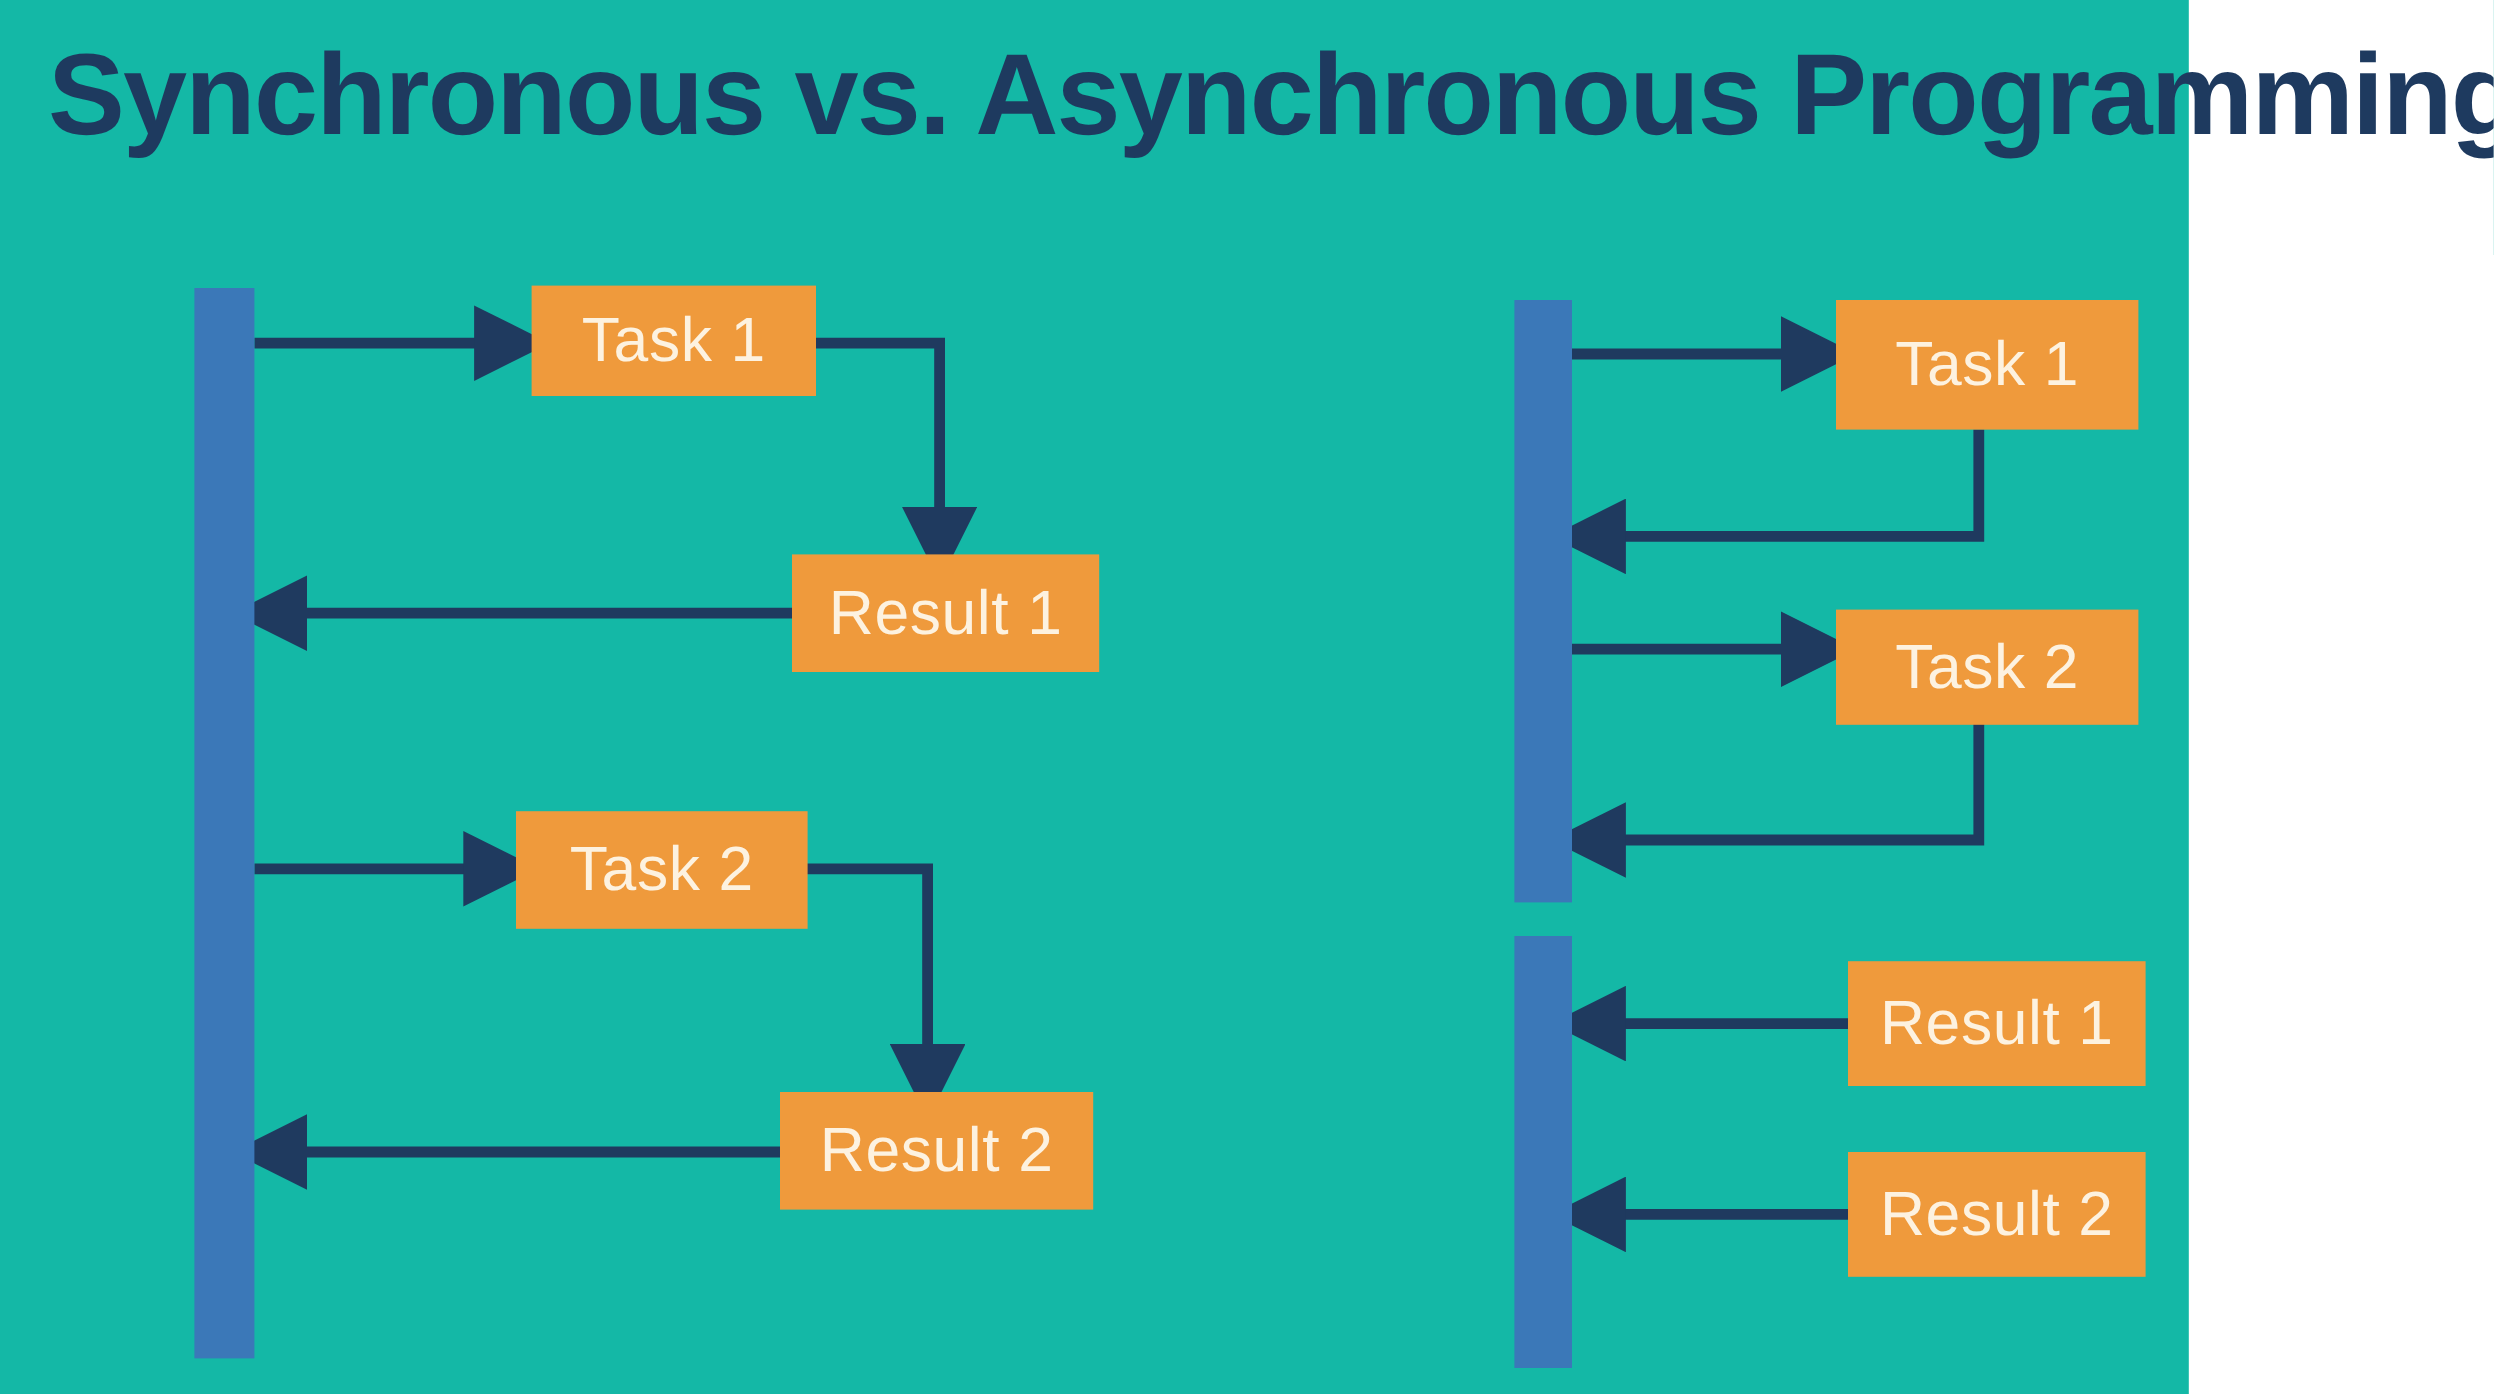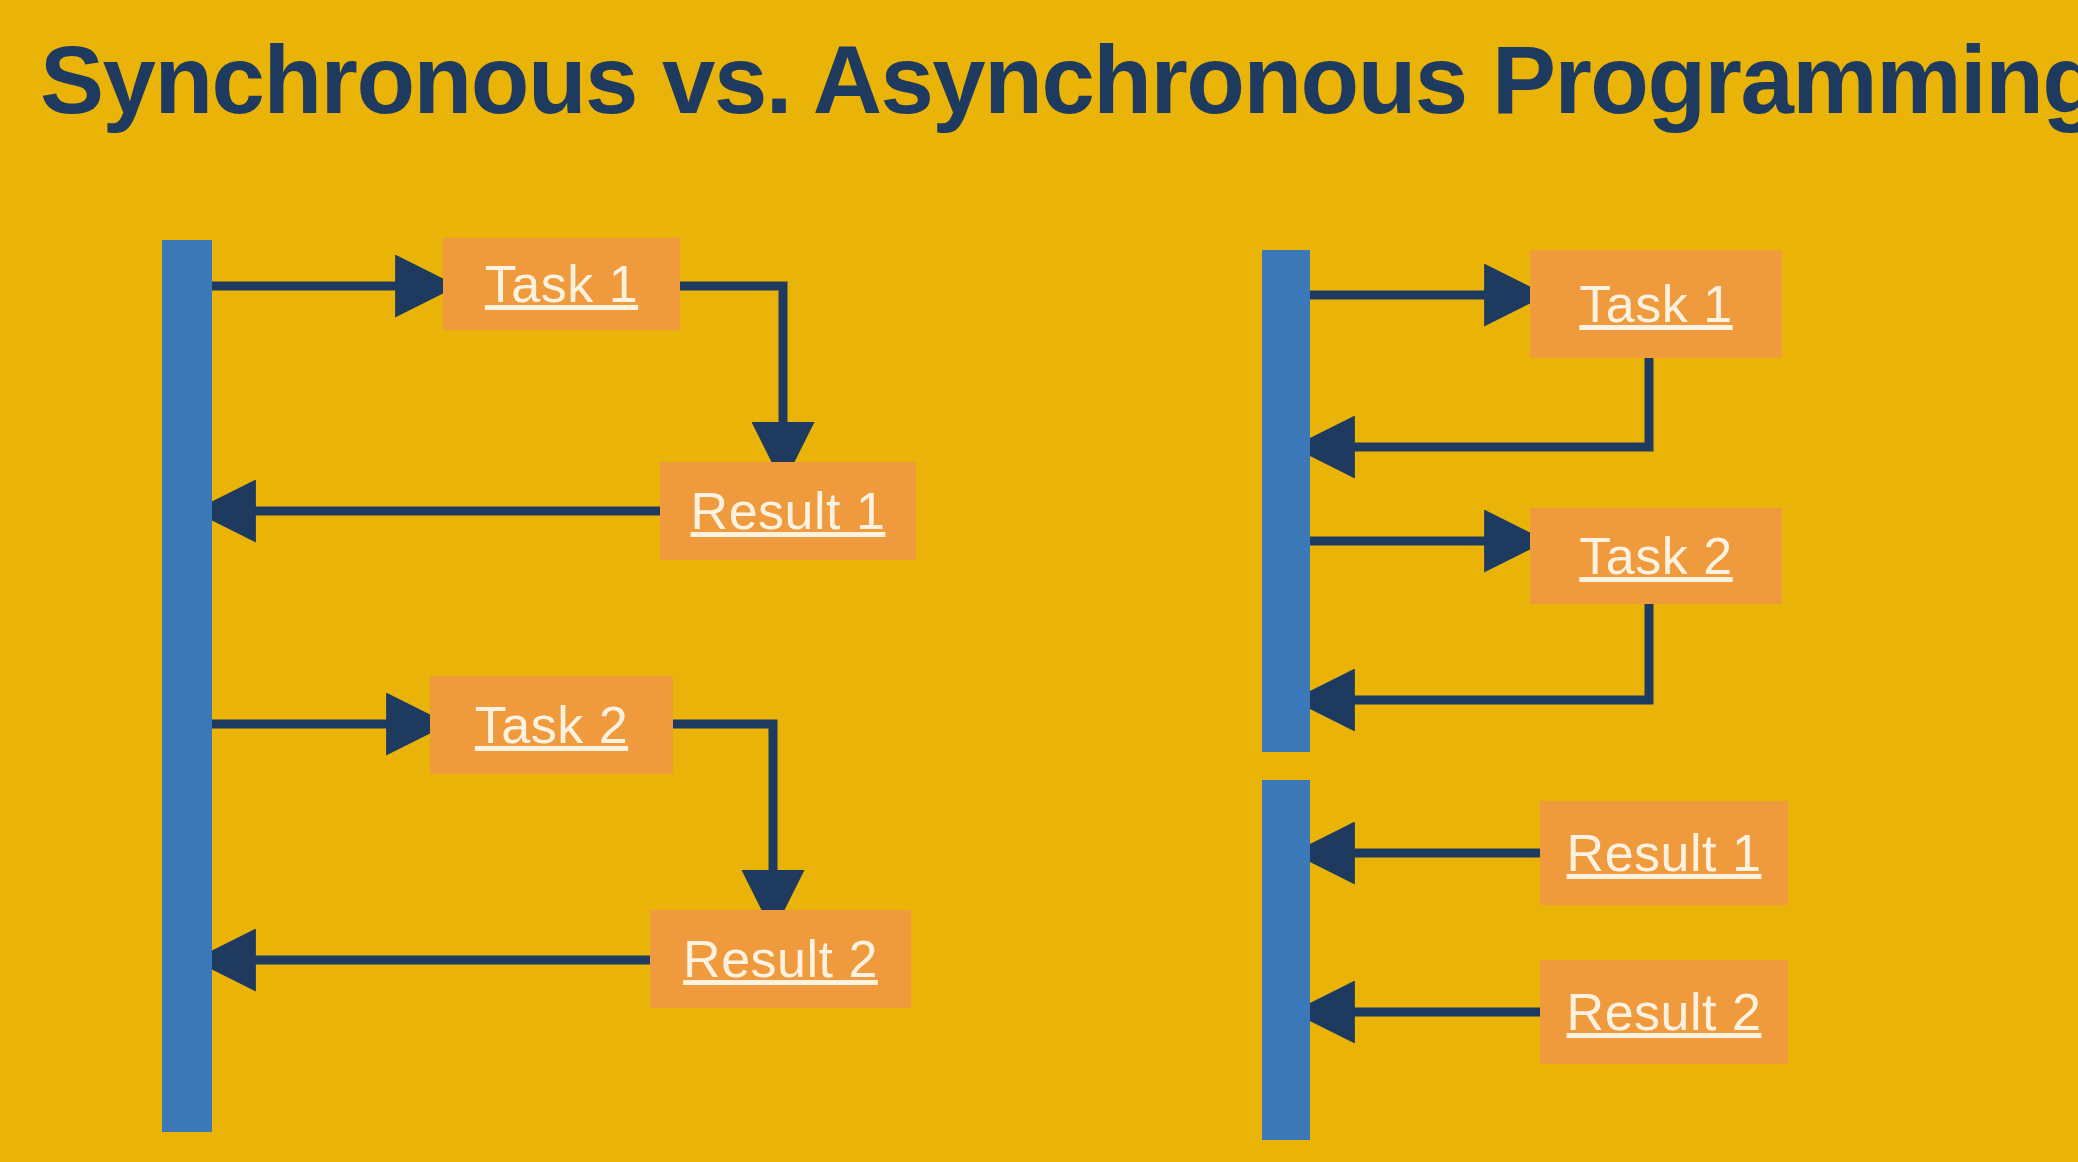--- a/index.html
+++ b/index.html
@@ -9,23 +9,23 @@
     background: #ffffff;
   }
   body {
     width: 2078px;
     height: 1162px;
     overflow: hidden;
     font-family: "Liberation Sans", sans-serif;
   }
   #canvas {
     position: relative;
-    width: 2078px;
+    width: 1824px;
     height: 1162px;
-    background: #eab308;
+    background: #14b8a6;
   }
   #page-title {
     position: absolute;
     left: 40px;
     top: 28px;
     font-size: 96px;
     font-weight: bold;
     letter-spacing: -1.5px;
     color: #1E3A5F;
     white-space: nowrap;
@@ -42,21 +42,20 @@
     position: absolute;
     background: #EF9A3C;
     display: flex;
     align-items: center;
     justify-content: center;
     color: #FDF2E0;
     font-size: 52px;
     font-weight: normal;
     letter-spacing: 0.5px;
     box-sizing: border-box;
-    text-decoration: underline;
   }
   .lane-bar {
     position: absolute;
     background: #3B78B8;
   }
 </style>
 </head>
 <body>
 
 <div id="canvas">

